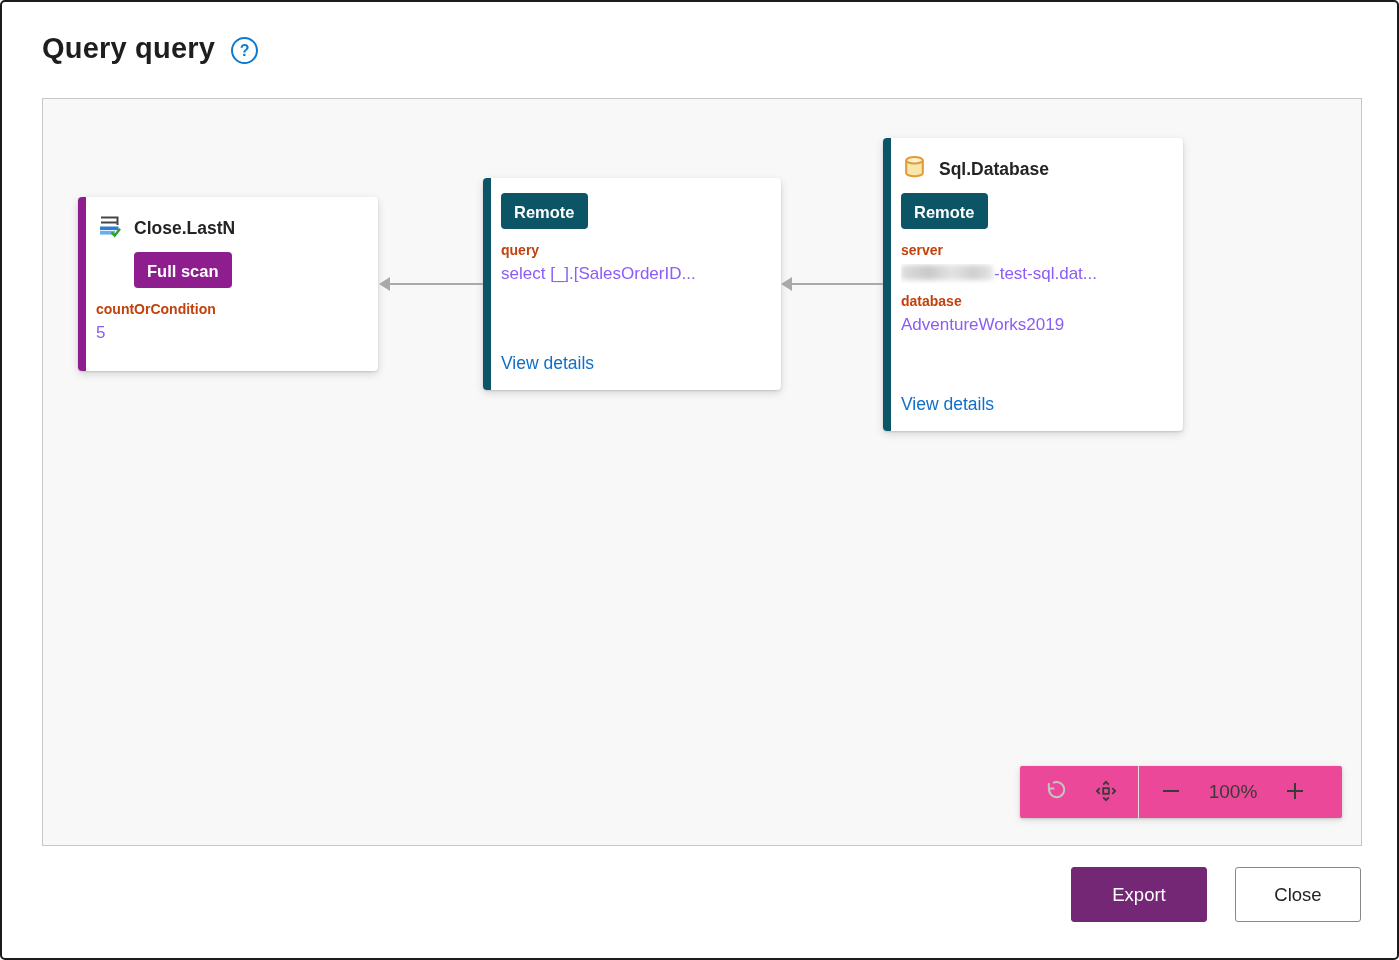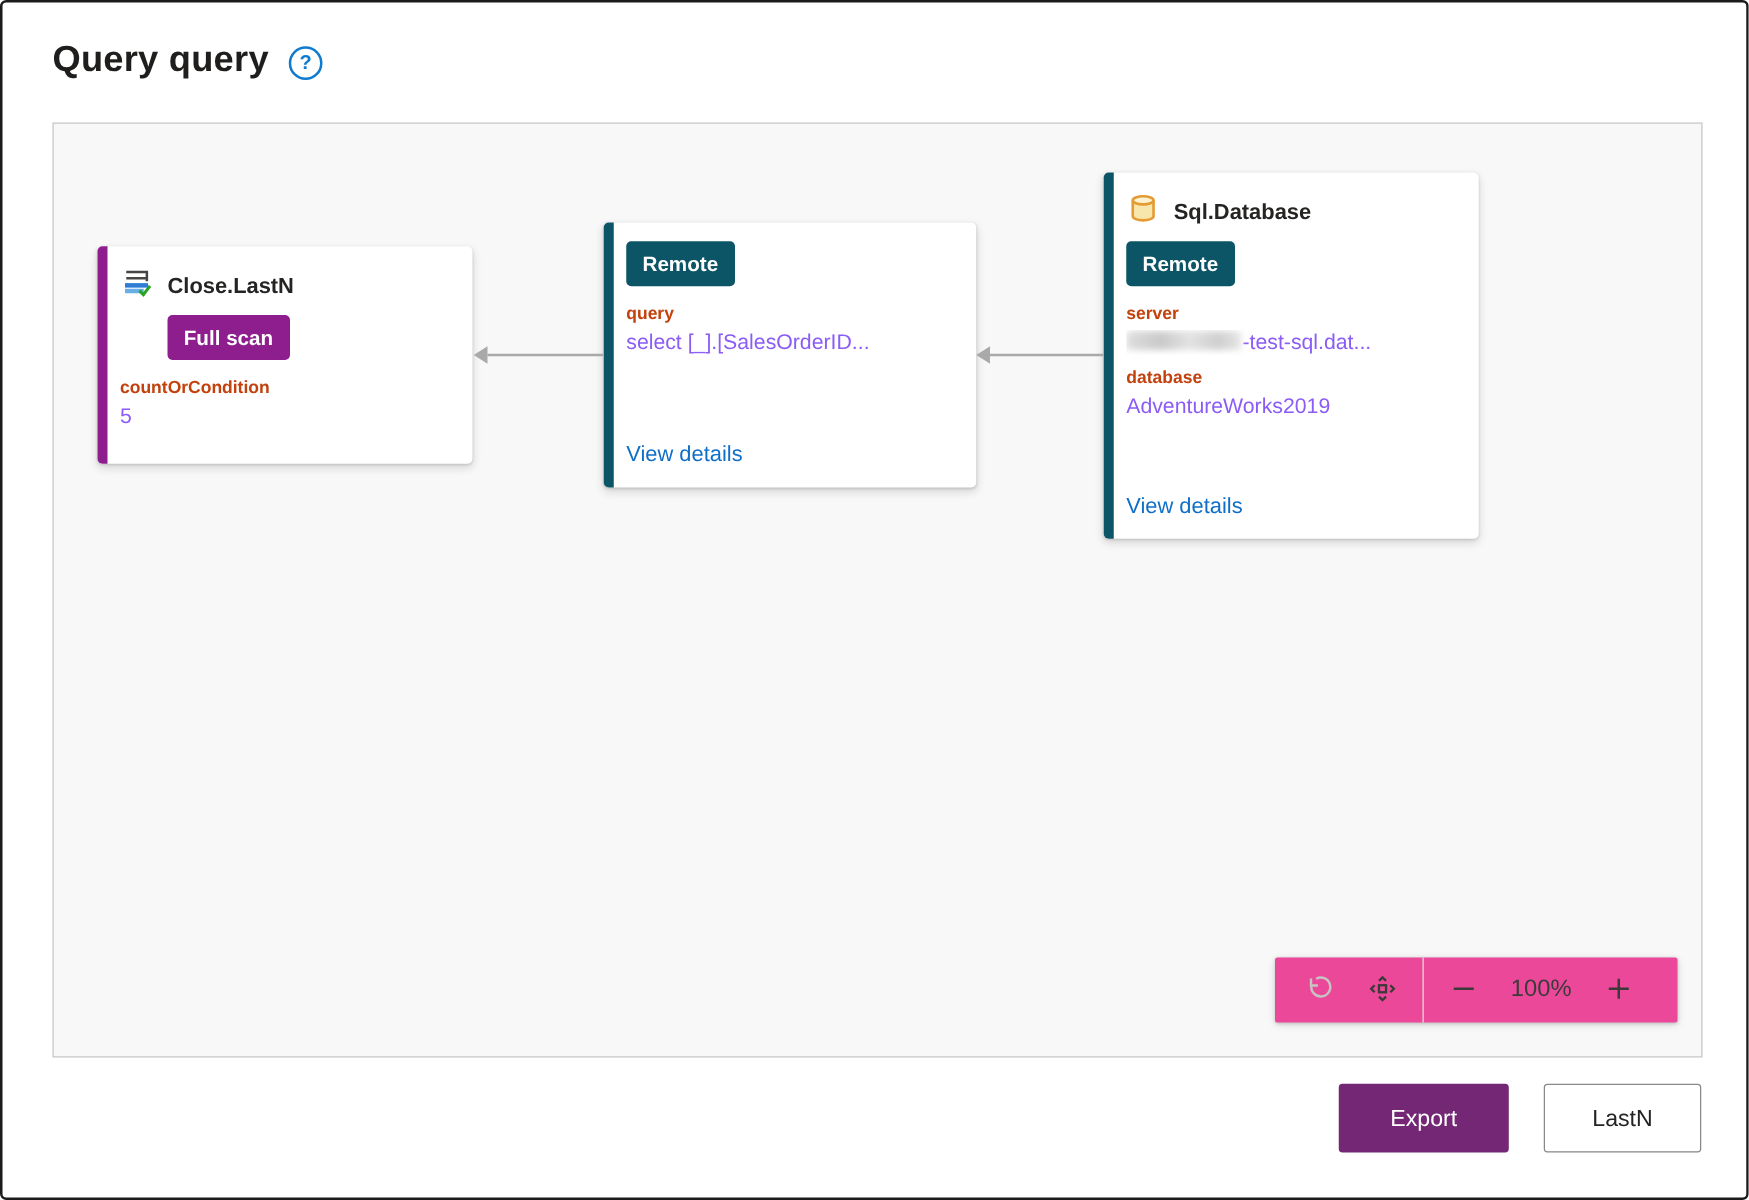--- a/index.html
+++ b/index.html
@@ -211,16 +211,16 @@
               <line x1="4" y1="12" x2="20" y2="12"></line>
               <line x1="12" y1="4" x2="12" y2="20"></line>
             </svg>
         </span>
       </button>
     </div>
   </div>
 
   <div class="footer">
     <button class="btn btn-primary">Export</button>
-    <button class="btn btn-default">LastN</button>
+    <button class="btn btn-default">Close</button>
   </div>
 
 </div>
 
 </body></html>

